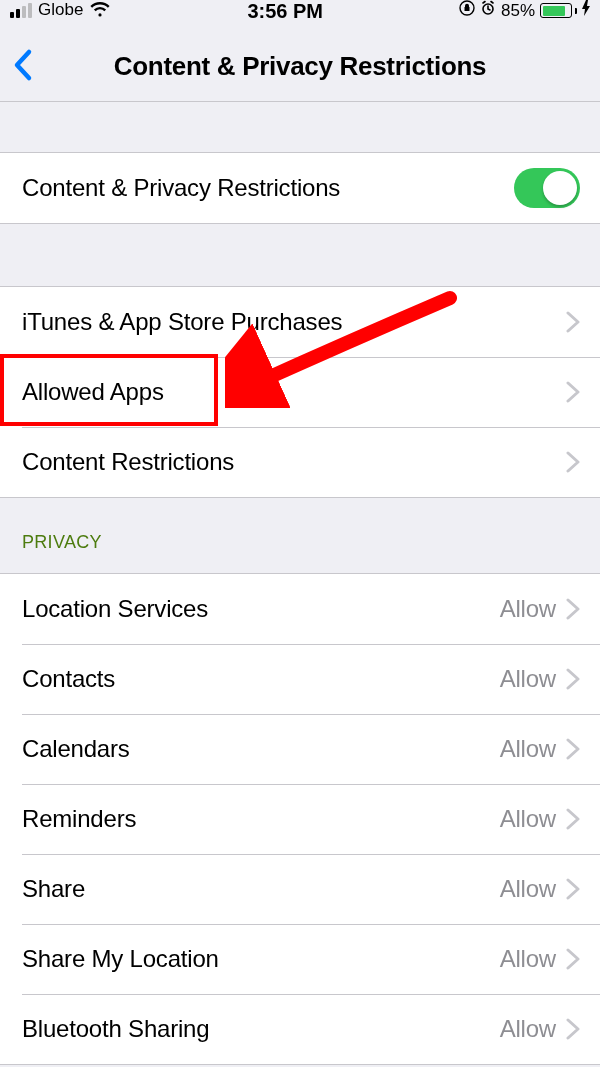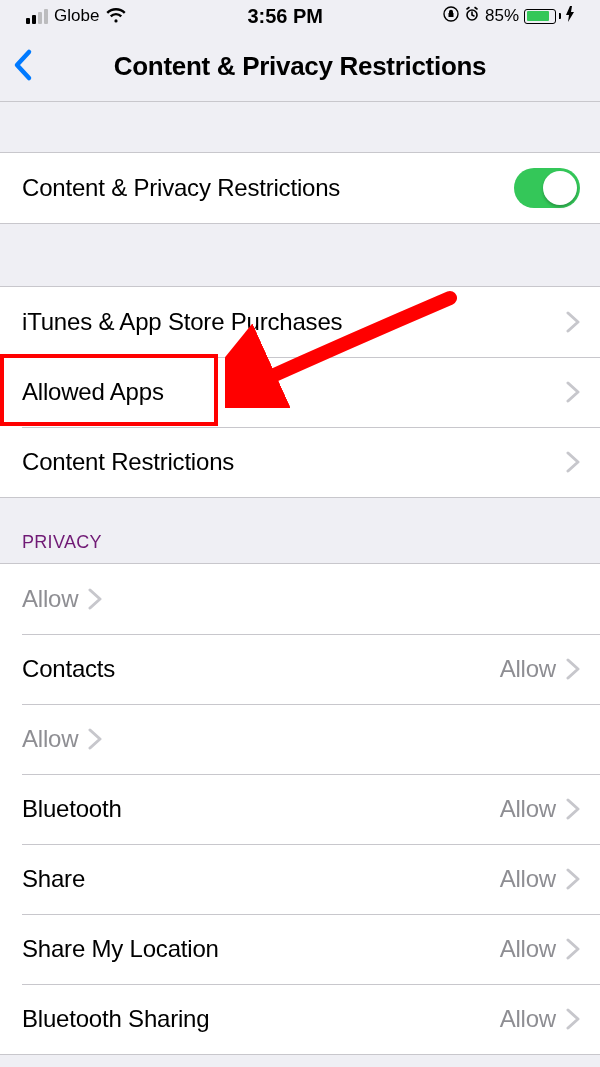--- a/index.html
+++ b/index.html
@@ -9,23 +9,23 @@
       font-family: -apple-system, "Helvetica Neue", Helvetica, Arial, sans-serif;
       background: #efeff4;
       overflow: hidden;
       position: relative;
     }
 
     
     .status-bar {
       height: 32px;
       display: flex;
-      align-items: center;
+      align-items: flex-start;
       justify-content: space-between;
-      padding: 0 26px;
+      padding: 0 10px;
       font-size: 17px;
       font-weight: 600;
       color: #000;
     }
     .status-left { display: flex; align-items: center; gap: 6px; }
     .status-right { display: flex; align-items: center; gap: 5px; }
     .signal-bars { display: flex; align-items: flex-end; gap: 2px; }
     .bar { width: 4px; background: #000; border-radius: 1px; }
     .bar.off { background: #bcbcbe; }
     .b1{height:6px}.b2{height:9px}.b3{height:12px}.b4{height:15px}
@@ -87,23 +87,23 @@
       background: #34c759; position: relative; flex-shrink: 0;
     }
     .toggle-knob {
       position: absolute; right: 3px; top: 3px;
       width: 34px; height: 34px; border-radius: 50%;
       background: #fff; box-shadow: 0 2px 3px rgba(0,0,0,0.25);
     }
 
     
     .section-header {
-      padding: 34px 22px 10px;
+      padding: 34px 22px 20px;
       font-size: 18px;
-      color: #701a75;
+      color: #4d7c0f;
       letter-spacing: 0.3px;
     }
 
     
     .highlight-box {
       position: absolute;
       border: 4px solid #ff0000;
       pointer-events: none;
       z-index: 50;
     }
@@ -199,40 +199,42 @@
     <span class="row-label">Content Restrictions</span>
     <svg class="chevron" viewBox="0 0 14 22">
         <polyline points="2,2 12,11 2,20" stroke="#c7c7cc" stroke-width="3" fill="none" stroke-linecap="round" stroke-linejoin="round"></polyline>
       </svg>
   </div>
 </div>
 
 <div class="section-header">PRIVACY</div>
 <div class="group">
   <div class="row">
+    <span class="row-label">Location Services</span>
     <span class="row-value">Allow</span>
     <svg class="chevron" viewBox="0 0 14 22">
         <polyline points="2,2 12,11 2,20" stroke="#c7c7cc" stroke-width="3" fill="none" stroke-linecap="round" stroke-linejoin="round"></polyline>
       </svg>
   </div>
   <div class="row">
     <span class="row-label">Contacts</span>
     <span class="row-value">Allow</span>
     <svg class="chevron" viewBox="0 0 14 22">
         <polyline points="2,2 12,11 2,20" stroke="#c7c7cc" stroke-width="3" fill="none" stroke-linecap="round" stroke-linejoin="round"></polyline>
       </svg>
   </div>
   <div class="row">
-    <span class="row-value">Allow</span>
-    <svg class="chevron" viewBox="0 0 14 22">
-        <polyline points="2,2 12,11 2,20" stroke="#c7c7cc" stroke-width="3" fill="none" stroke-linecap="round" stroke-linejoin="round"></polyline>
-      </svg>
-  </div>
-  <div class="row">
-    <span class="row-label">Bluetooth</span>
+    <span class="row-label">Calendars</span>
+    <span class="row-value">Allow</span>
+    <svg class="chevron" viewBox="0 0 14 22">
+        <polyline points="2,2 12,11 2,20" stroke="#c7c7cc" stroke-width="3" fill="none" stroke-linecap="round" stroke-linejoin="round"></polyline>
+      </svg>
+  </div>
+  <div class="row">
+    <span class="row-label">Reminders</span>
     <span class="row-value">Allow</span>
     <svg class="chevron" viewBox="0 0 14 22">
         <polyline points="2,2 12,11 2,20" stroke="#c7c7cc" stroke-width="3" fill="none" stroke-linecap="round" stroke-linejoin="round"></polyline>
       </svg>
   </div>
   <div class="row">
     <span class="row-label">Share</span>
     <span class="row-value">Allow</span>
     <svg class="chevron" viewBox="0 0 14 22">
         <polyline points="2,2 12,11 2,20" stroke="#c7c7cc" stroke-width="3" fill="none" stroke-linecap="round" stroke-linejoin="round"></polyline>

